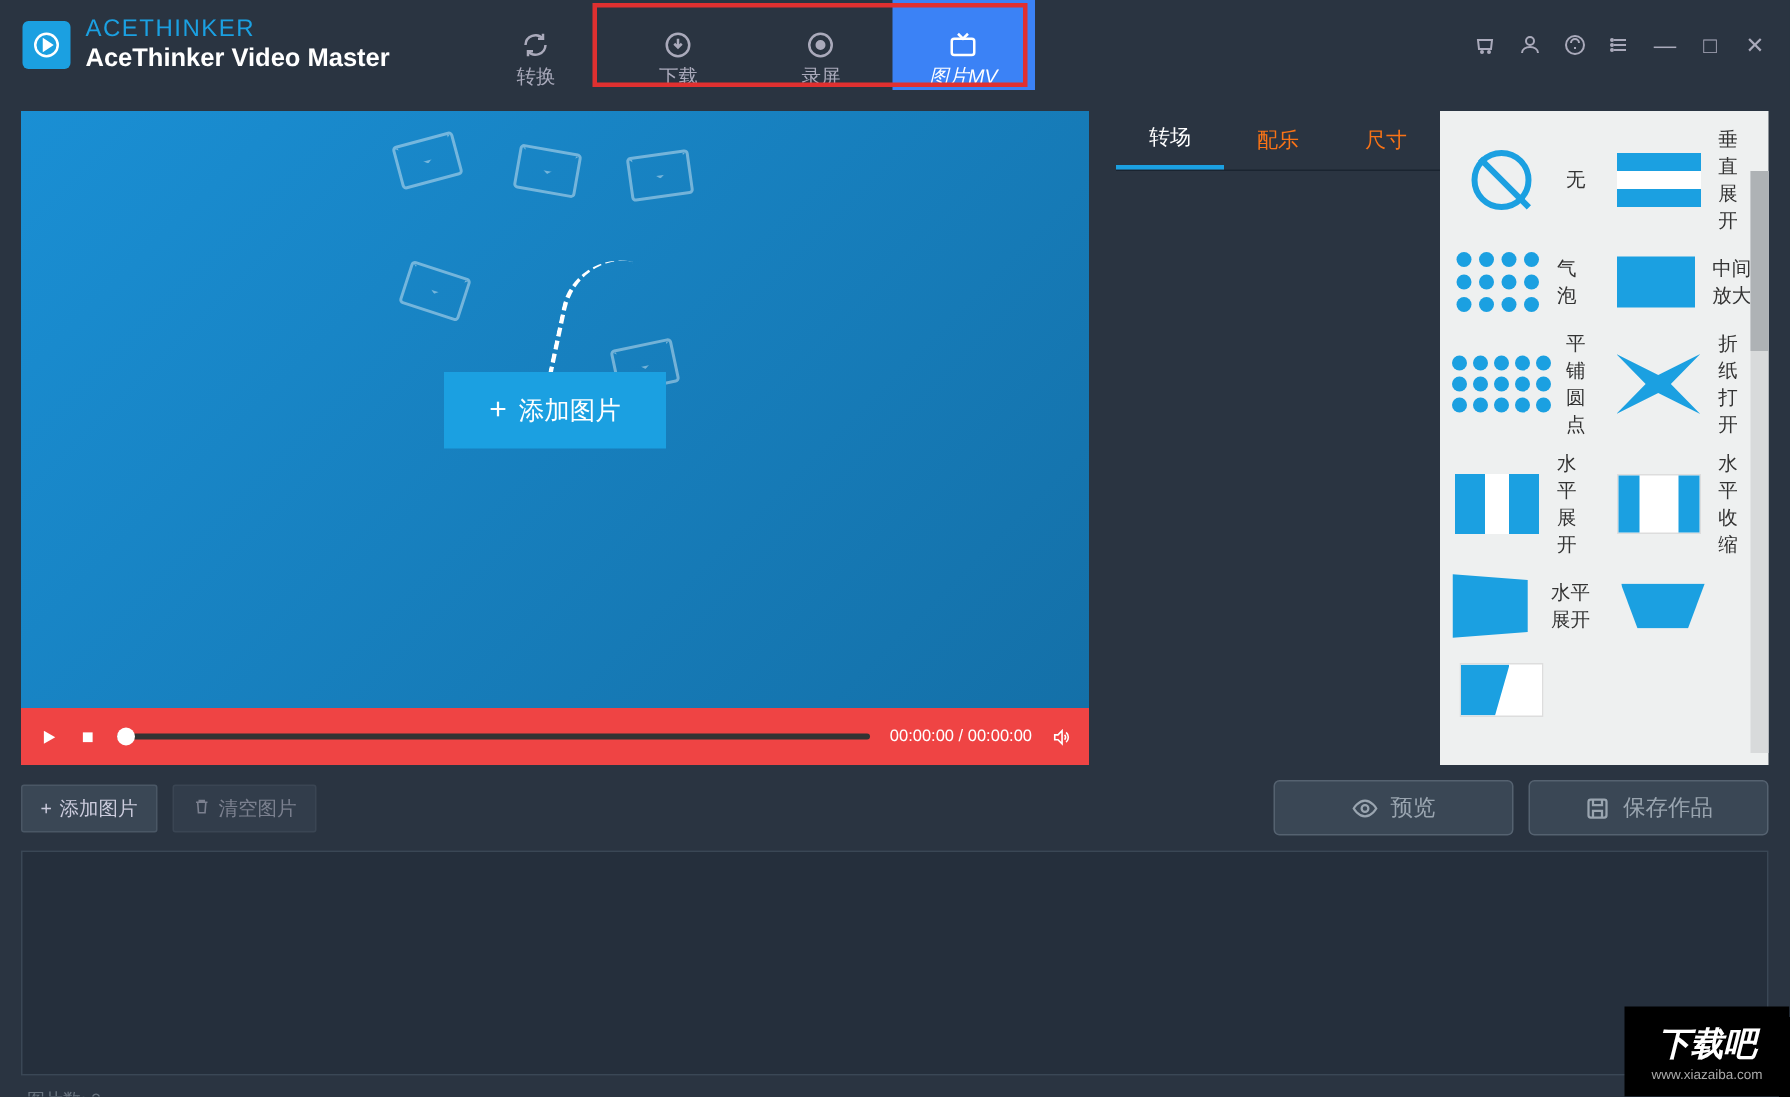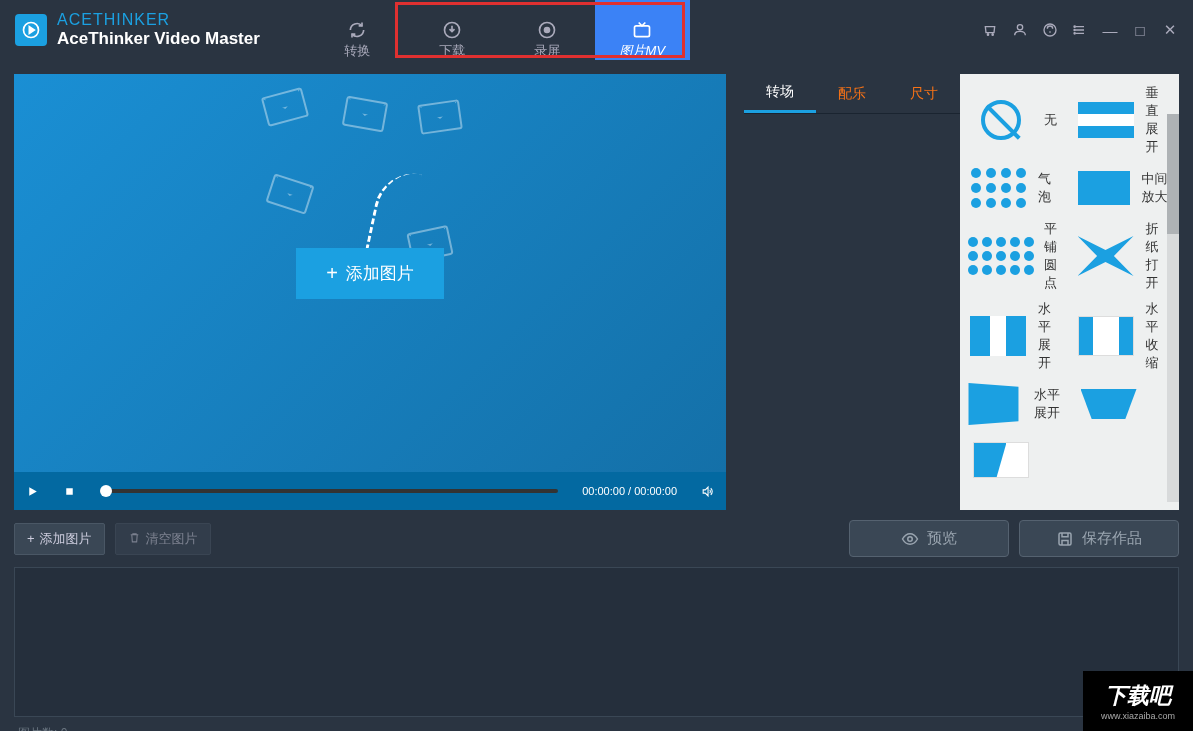--- a/index.html
+++ b/index.html
@@ -24,21 +24,21 @@
 .main { display: flex; height: 450px; padding: 14px 14px 0 14px; gap: 18px; }
 .preview-col { flex: 1; display: flex; flex-direction: column; }
 .preview { flex: 1; background: linear-gradient(135deg, #1a8fd4 0%, #1470a8 100%); position: relative; display: flex; align-items: center; justify-content: center; overflow: hidden; }
 .add-btn { background: #1ba0e1; color: #fff; padding: 14px 30px; font-size: 17px; border: none; cursor: pointer; display: flex; align-items: center; gap: 8px; z-index: 2; }
 .envelope { position: absolute; border: 2px solid rgba(255,255,255,0.4); width: 42px; height: 30px; border-radius: 3px; }
 .envelope::before { content: ""; position: absolute; top: 0; left: 0; right: 0; height: 50%; border-bottom: 2px solid rgba(255,255,255,0.4); clip-path: polygon(0 0, 50% 100%, 100% 0); border-left: 2px solid rgba(255,255,255,0.4); border-right: 2px solid rgba(255,255,255,0.4); }
 .envelope::after { content:""; position:absolute; inset:0; border-top: 15px solid transparent; }
 .dashed-arrow { position: absolute; top: 95px; left: 355px; width: 40px; height: 130px; border-left: 3px dashed #fff; border-radius: 40px 0 0 0; transform: rotate(12deg); }
 .dashed-arrow::after { content: "▼"; color: #fff; position: absolute; bottom: -8px; left: -11px; font-size: 16px; }
 
-.player-bar { height: 38px; background: #0369a1; display: flex; align-items: center; padding: 0 12px; gap: 24px; color: #fff; font-size: 11px; }
+.player-bar { height: 38px; background: #ef4444; display: flex; align-items: center; padding: 0 12px; gap: 13px; color: #fff; font-size: 11px; }
 .player-bar svg { width: 13px; height: 13px; cursor: pointer; fill: #fff; }
 .progress { flex: 1; height: 4px; background: #333; position: relative; border-radius: 2px; }
 .progress::before { content:""; position:absolute; left:0; top:-4px; width:12px; height:12px; background:#fff; border-radius:50%; }
 
 .side-col { width: 435px; display: flex; flex-direction: row; }
 .side-tabs { display: flex; height: 40px; border-bottom: 1px solid #1a2430; }
 .side-tab { padding: 0 22px; display: flex; align-items: center; color: #f97316; font-size: 14px; cursor: pointer; }
 .side-tab.active { color: #fff; border-bottom: 3px solid #1ba0e1; }
 .transitions { flex: 1; background: #eef0f0; padding: 10px; overflow-y: auto; display: grid; grid-template-columns: 1fr 1fr; gap: 8px 16px; align-content: start; }
 .trans-item { display: flex; align-items: center; gap: 12px; cursor: pointer; }

